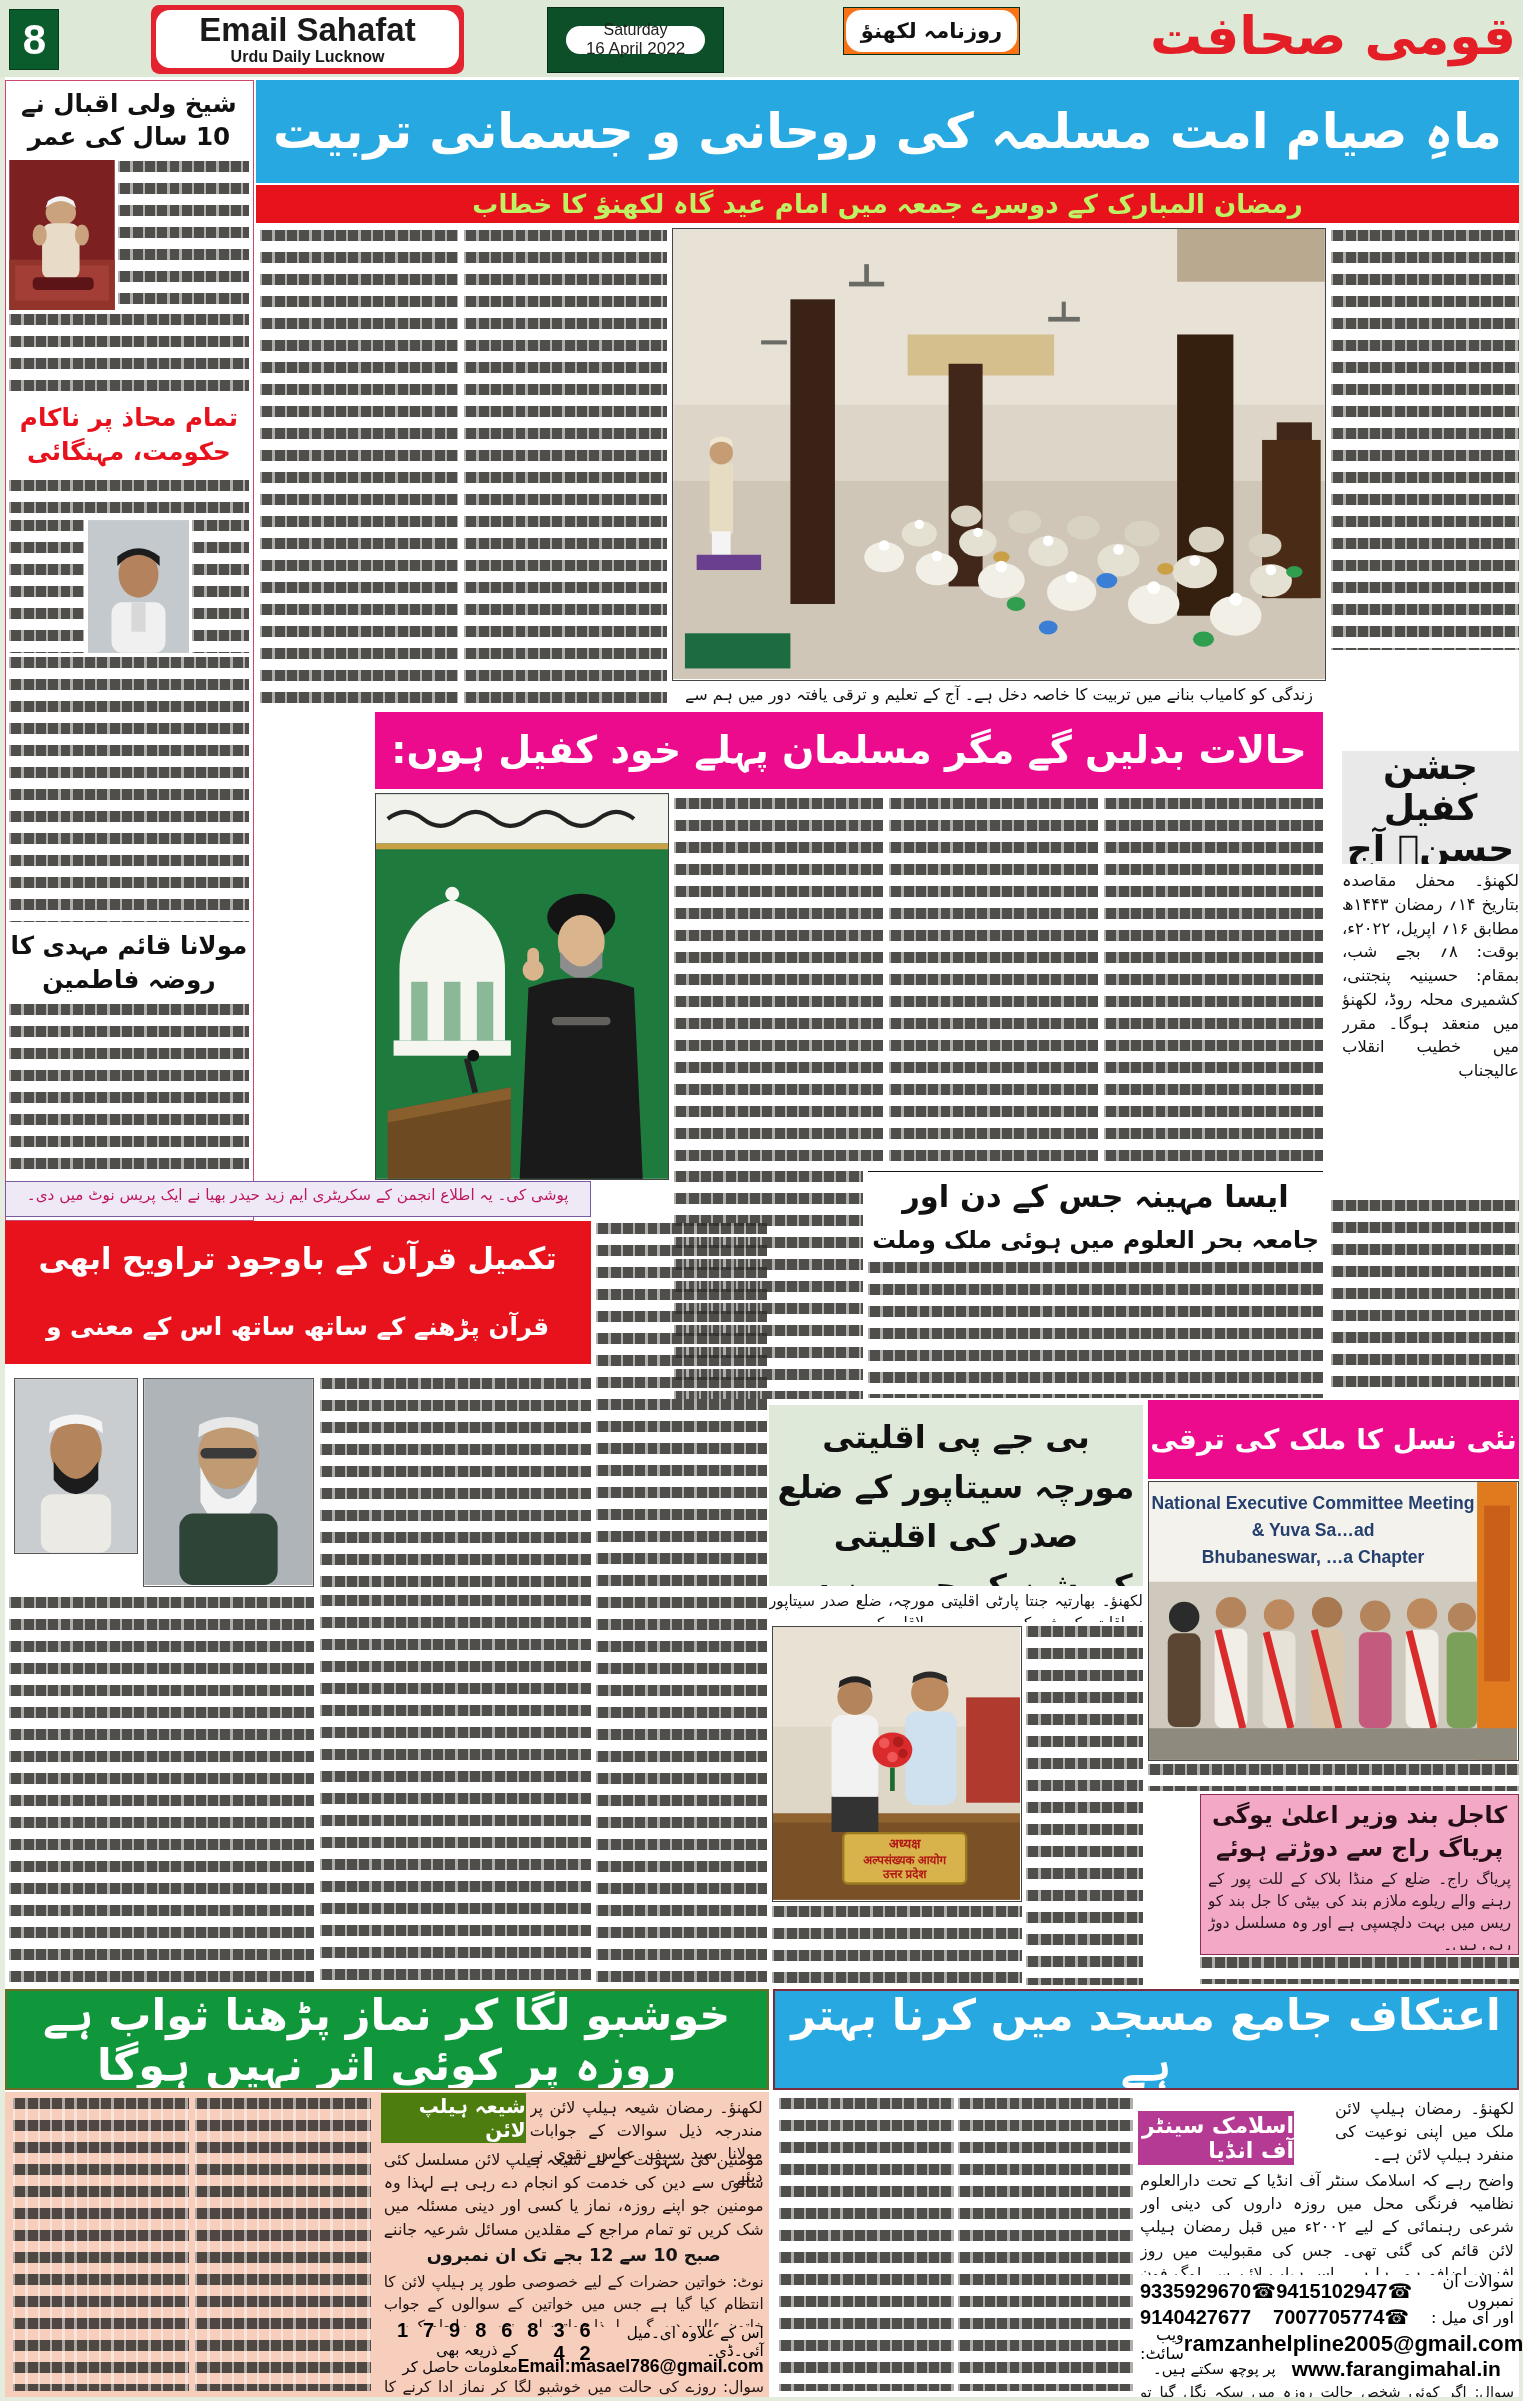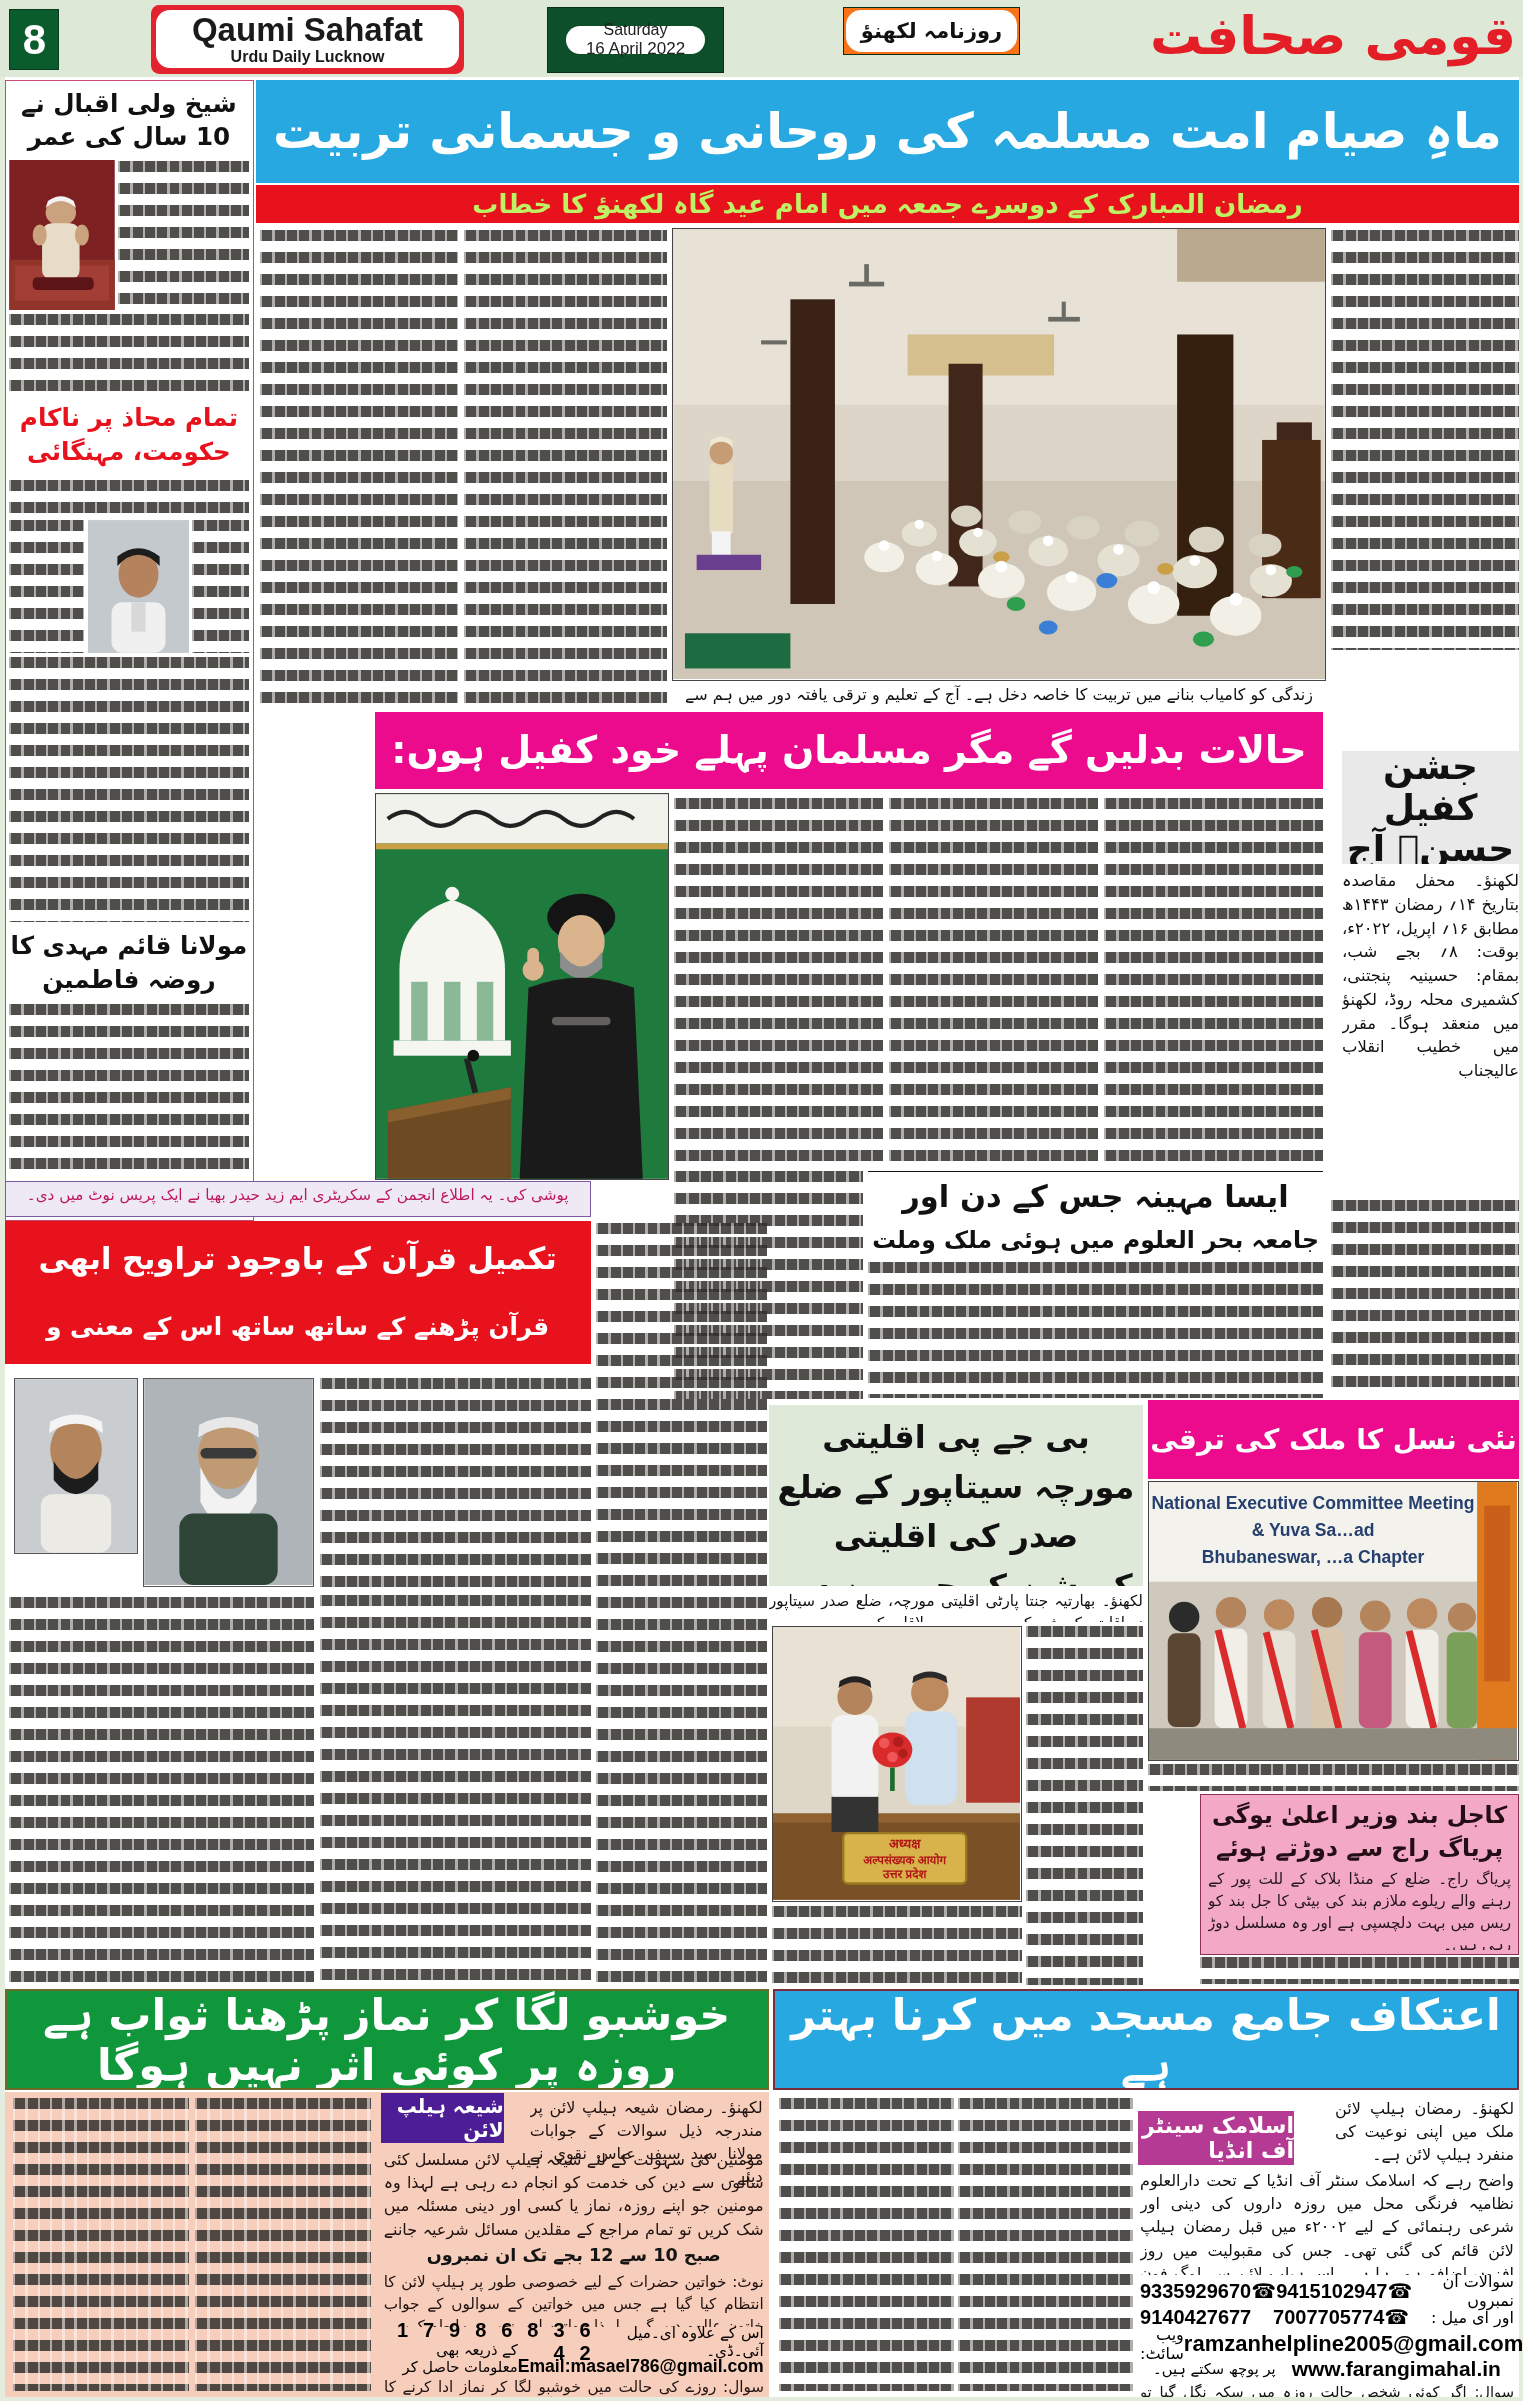--- a/index.html
+++ b/index.html
@@ -24,21 +24,21 @@
 <body>
 
 <div id="page">
 
   <div class="abs" style="left:0;top:0;width:1524px;height:77px;background:#dde9d6;">
     <div class="abs center" style="left:9.4px;top:9.4px;width:50px;height:61px;background:#0a5c2d;border:1.8px solid #063b1d;color:#fff;font-size:42px;font-weight:bold;">
       <span>8</span>
     </div>
     <div class="abs" style="left:151px;top:4.7px;width:313px;height:69px;background:#e42330;border-radius:8.2px;padding:5.3px;">
       <div style="background:#fff;border-radius:14px;width:100%;height:100%;box-sizing:border-box;display:flex;flex-direction:column;align-items:center;justify-content:center;">
-        <div style="font-size:33px;font-weight:bold;color:#1a1a1a;line-height:1;">Qaumi Sahafat</div>
+        <div style="font-size:33px;font-weight:bold;color:#1a1a1a;line-height:1;">Email Sahafat</div>
         <div style="font-size:16px;font-weight:bold;color:#1a1a1a;margin-top:2.3px;">Urdu Daily Lucknow</div>
       </div>
     </div>
     <div class="abs" style="left:547px;top:7px;width:177px;height:66px;background:#0c4f28;border:1.2px solid #06301a;padding:18px;">
       <div style="background:#fff;border-radius:15.2px;width:100%;height:100%;box-sizing:border-box;display:flex;flex-direction:column;align-items:center;justify-content:center;">
         <div style="font-size:16px;color:#222;">Saturday</div>
         <div style="font-size:17px;color:#222;">16 April 2022</div>
       </div>
     </div>
     <div class="abs" style="left:843px;top:7px;width:177px;height:48px;background:#f97316;border:1.2px solid #06301a;padding:2px;">
@@ -363,21 +363,21 @@
     <div class="hl" style="font-size:23.5px;color:#240d14;height:33px;line-height:33px;">پریاگ راج سے دوڑتے ہوئے پہنچی لکھنؤ</div>
     <div class="body-ur" style="font-size:15.2px;color:#24151a;height:82px;margin:3.5px 7px 0 7px;">پریاگ راج۔ ضلع کے منڈا بلاک کے للت پور کے رہنے والے ریلوے ملازم بند کی بیٹی کا جل بند کو ریس میں بہت دلچسپی ہے اور وہ مسلسل دوڑ رہی ہیں۔</div>
   </div>
   <div class="abs tx" style="left:1200px;top:1957px;width:319px;height:27px;"></div>
 
   <div class="abs" style="left:4.7px;top:1989px;width:764px;height:101px;background:#11973b;border:2.3px solid #6b6b2a;">
     <div class="hl" style="width:100%;height:100%;color:#fff;font-size:43px;display:flex;align-items:center;justify-content:center;">خوشبو لگا کر نماز پڑھنا ثواب ہے روزہ پر کوئی اثر نہیں ہوگا</div>
   </div>
 
   <div class="abs" style="left:4.7px;top:2092px;width:764px;height:305px;background:#f7cdbb;">
-    <div class="abs center" style="left:376px;top:1.2px;width:123px;height:50px;background:#4c1d95;">
+    <div class="abs center" style="left:376px;top:1.2px;width:145px;height:50px;background:#4d7c0f;">
       <span style="color:#fff;font-size:20px;font-weight:bold;direction:rtl;font-family:'DejaVu Sans',sans-serif;">شیعہ ہیلپ لائن</span>
     </div>
     <div class="abs body-ur" style="left:525px;top:3.5px;width:233px;height:89px;font-size:16px;color:#201210;">لکھنؤ۔ رمضان شیعہ ہیلپ لائن پر مندرجہ ذیل سوالات کے جوابات مولانا سید سیف عباس نقوی نے دیئے۔</div>
     <div class="abs body-ur" style="left:379px;top:56px;width:380px;height:93px;font-size:16px;color:#201210;">مومنین کی سہولت کے لئے شیعہ ہیلپ لائن مسلسل کئی سالوں سے دین کی خدمت کو انجام دے رہی ہے لہذا وہ مومنین جو اپنے روزہ، نماز یا کسی اور دینی مسئلہ میں شک کریں تو تمام مراجع کے مقلدین مسائل شرعیہ جاننے کے لئے</div>
     <div class="abs body-ur" style="left:379px;top:151px;width:380px;height:27px;font-size:17.6px;font-weight:bold;color:#141414;text-align:center;">صبح 10 سے 12 بجے تک ان نمبروں 9839097407,9415580936 پر رابطہ کر سکتے ہیں۔</div>
     <div class="abs body-ur" style="left:379px;top:179px;width:380px;height:56px;font-size:15.2px;color:#201210;">نوٹ: خواتین حضرات کے لیے خصوصی طور پر ہیلپ لائن کا انتظام کیا گیا ہے جس میں خواتین کے سوالوں کے جواب خاتون عالمہ دیں گی۔ لہذا خواتین اس نمبر پر رابطہ کریں۔</div>
     <div class="abs rowflex" style="left:379px;top:237px;width:380px;height:26px;direction:rtl;">
       <span style="font-size:15.2px;direction:rtl;font-family:'DejaVu Sans',sans-serif;">اس کے علاوہ ای۔میل آئی۔ڈی۔</span>
       <span style="font-size:20px;font-weight:bold;letter-spacing:4.7px;">6 3 8 6 8 9 7 1 2 4</span>
     </div>

